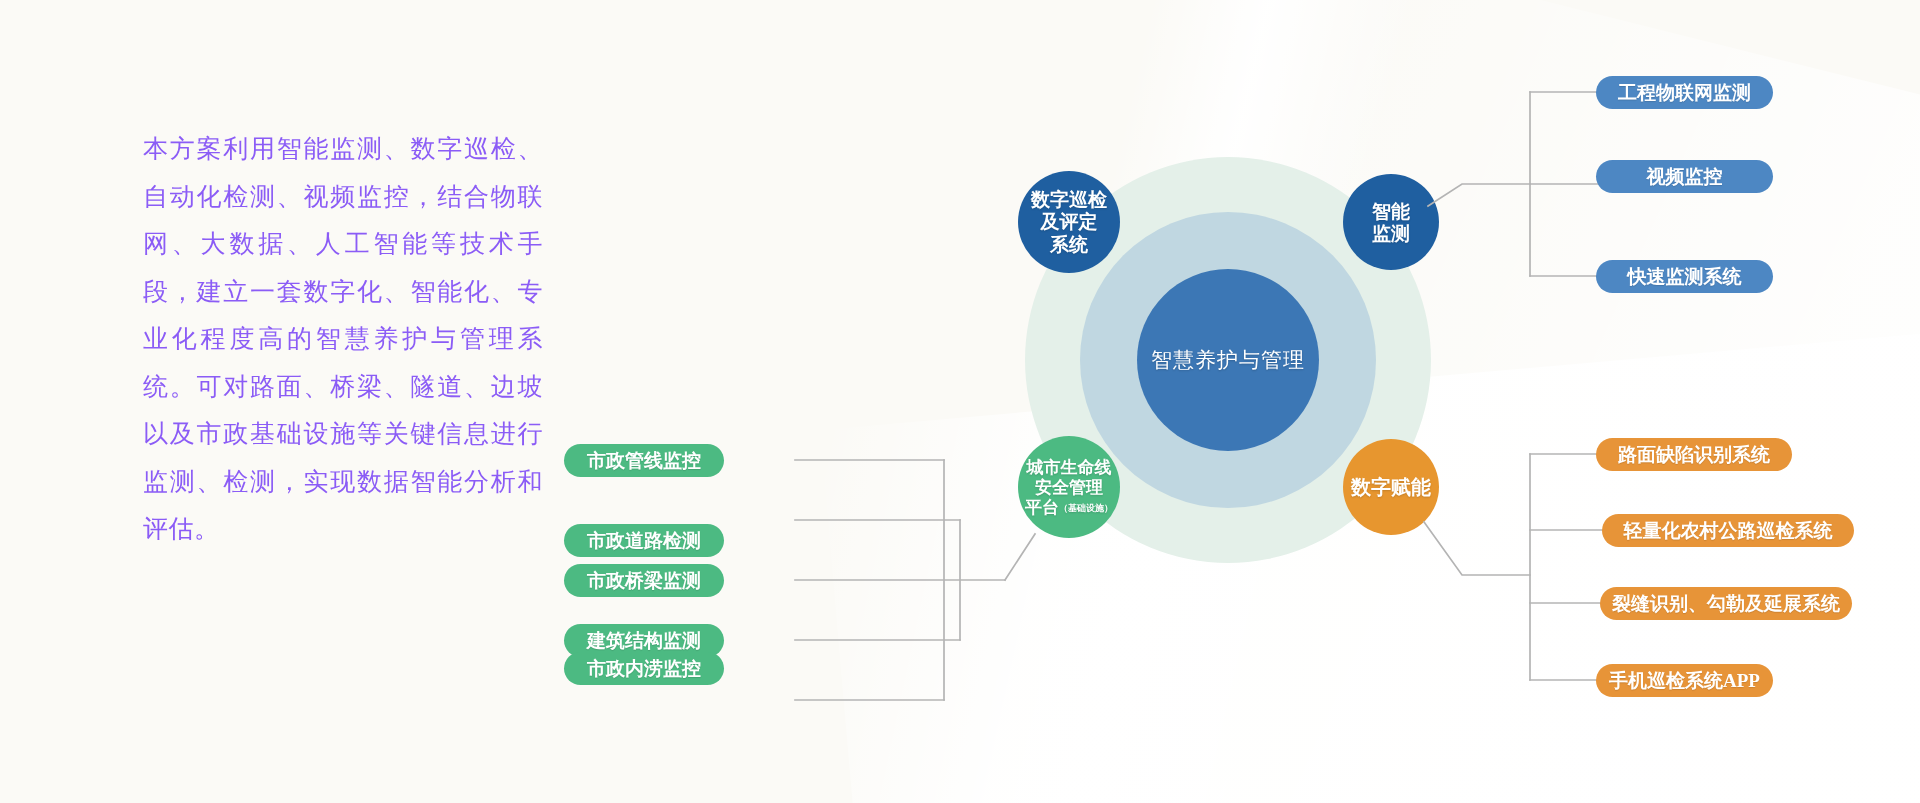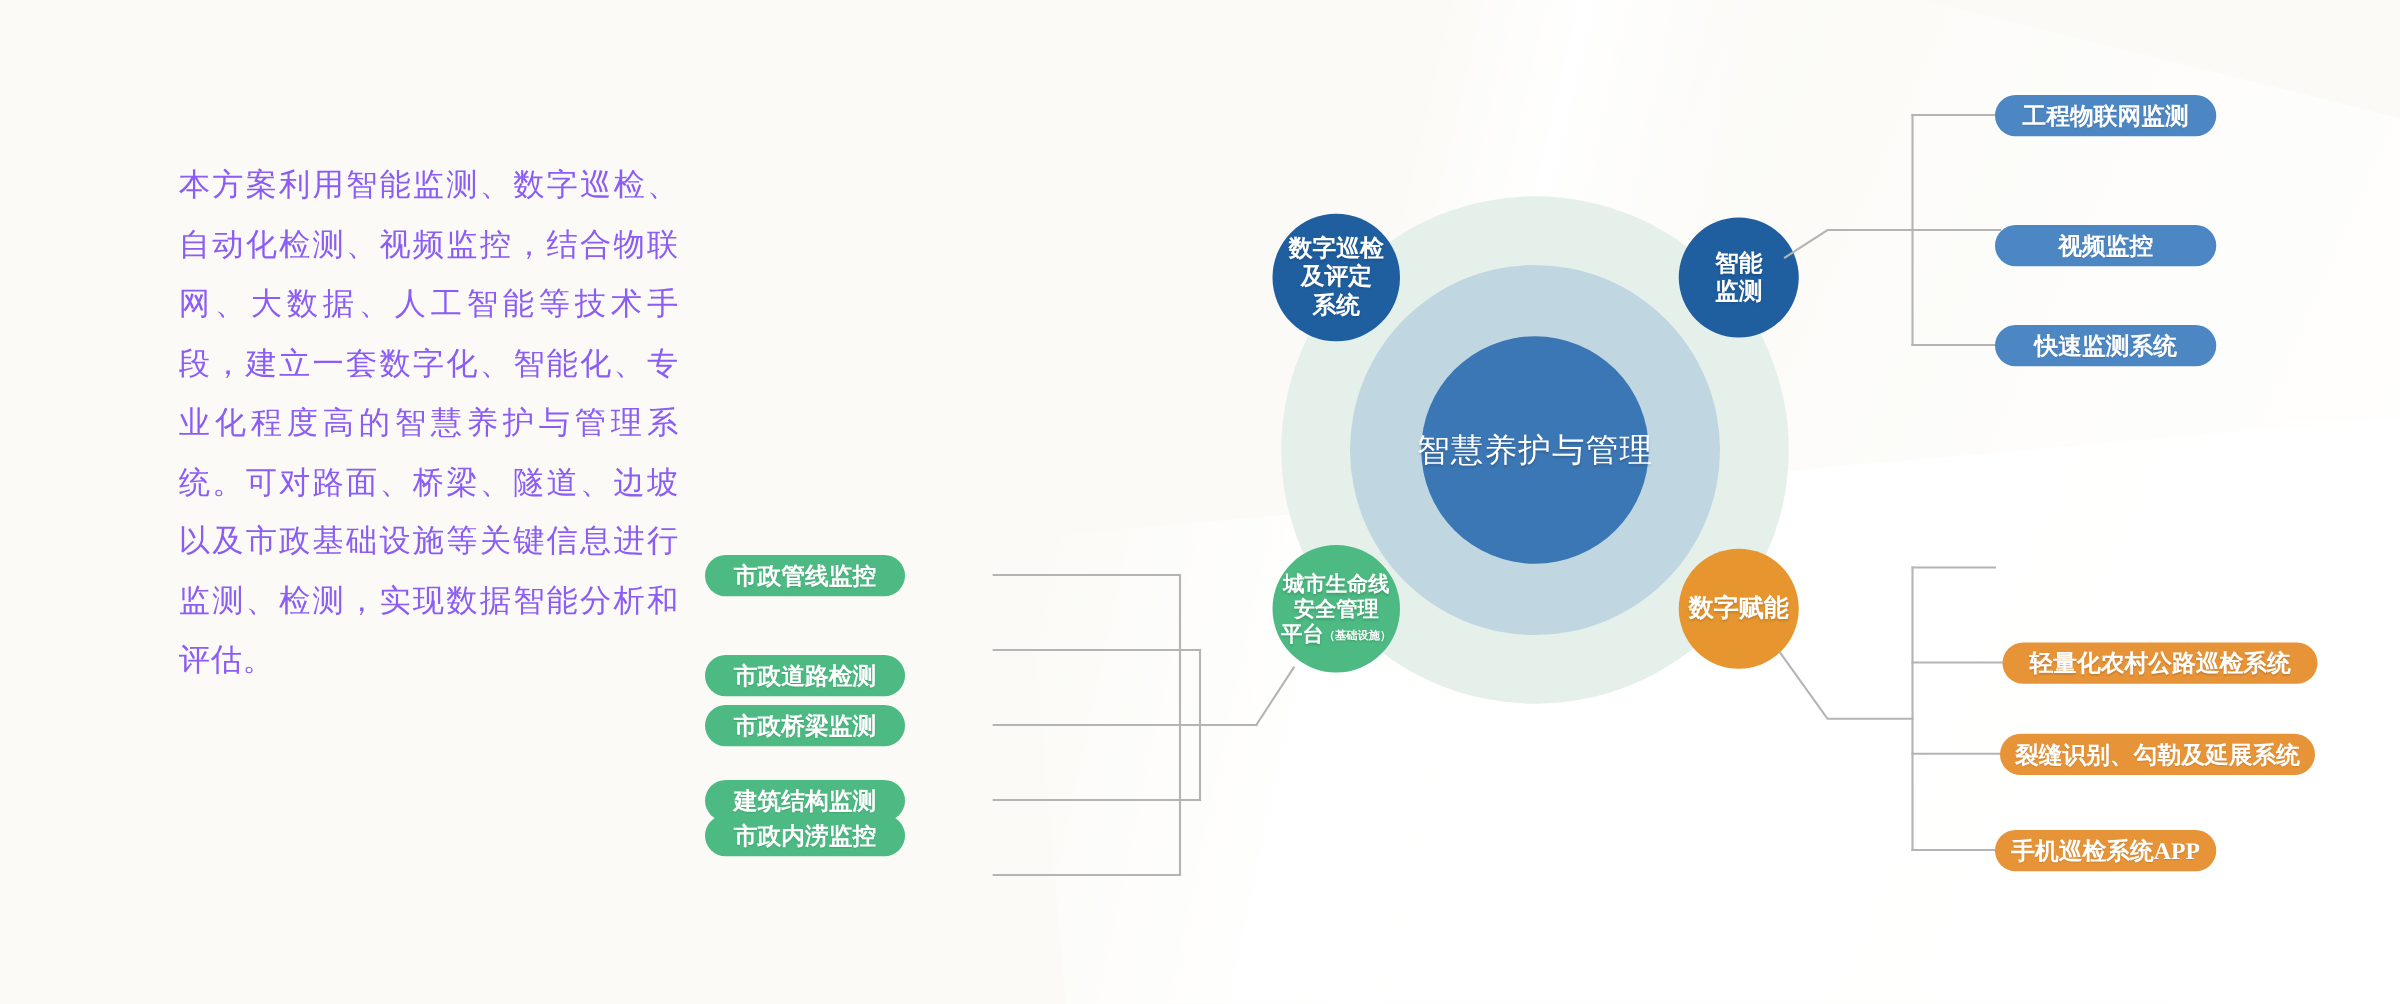--- a/index.html
+++ b/index.html
@@ -51,21 +51,21 @@
   .pill.orange{background:#e79438;height:33px;font-size:19px;padding:0 20px;}
 
   
   .hub{
     position:absolute;display:flex;flex-direction:column;
     align-items:center;justify-content:center;text-align:center;
     color:#fff;font-weight:bold;pointer-events:auto;
     text-shadow:0 1px 2px rgba(0,0,0,.16);
   }
   .hub .ln{display:block;line-height:1.18;}
-  #hub-center{font-size:26px;font-weight:normal;letter-spacing:1px;text-shadow:0 1px 2px rgba(0,0,0,.2);}
+  #hub-center{font-size:21px;font-weight:normal;letter-spacing:1px;text-shadow:0 1px 2px rgba(0,0,0,.2);}
   #hub-digital{font-size:19px;}
   #hub-smart{font-size:19px;}
   #hub-empower{font-size:20px;}
   #hub-lifeline{font-size:17px;line-height:1.2;}
   #hub-lifeline .sub{font-size:9px;font-weight:bold;}
   #hub-lifeline .row{display:flex;align-items:center;justify-content:center;}
 </style>
 </head>
 <body>
 
@@ -154,27 +154,30 @@
   <div class="pill green" style="left:564px;top:624px;width:160px;">
     <span>建筑结构监测</span>
     </div>
   <div class="pill green" style="left:564px;top:652px;width:160px;">
     <span>市政内涝监控</span>
     </div>
 
   <div class="pill blue" style="left:1596px;top:76px;width:177px;">
     <span>工程物联网监测</span>
     </div>
-  <div class="pill blue" style="left:1596px;top:180px;width:177px;">
+  <div class="pill blue" style="left:1596px;top:160px;width:177px;">
     <span>视频监控</span>
     </div>
   <div class="pill blue" style="left:1596px;top:260px;width:177px;">
     <span>快速监测系统</span>
     </div>
 
+  <div class="pill orange" style="left:1596px;top:438px;width:196px;">
+    <span>路面缺陷识别系统</span>
+    </div>
   <div class="pill orange" style="left:1602px;top:514px;width:252px;">
     <span>轻量化农村公路巡检系统</span>
     </div>
   <div class="pill orange" style="left:1600px;top:587px;width:252px;">
     <span>裂缝识别、勾勒及延展系统</span>
     </div>
   <div class="pill orange" style="left:1596px;top:664px;width:177px;font-family:Liberation Serif, serif;">
     <span>手机巡检系统APP</span>
     </div>
 

